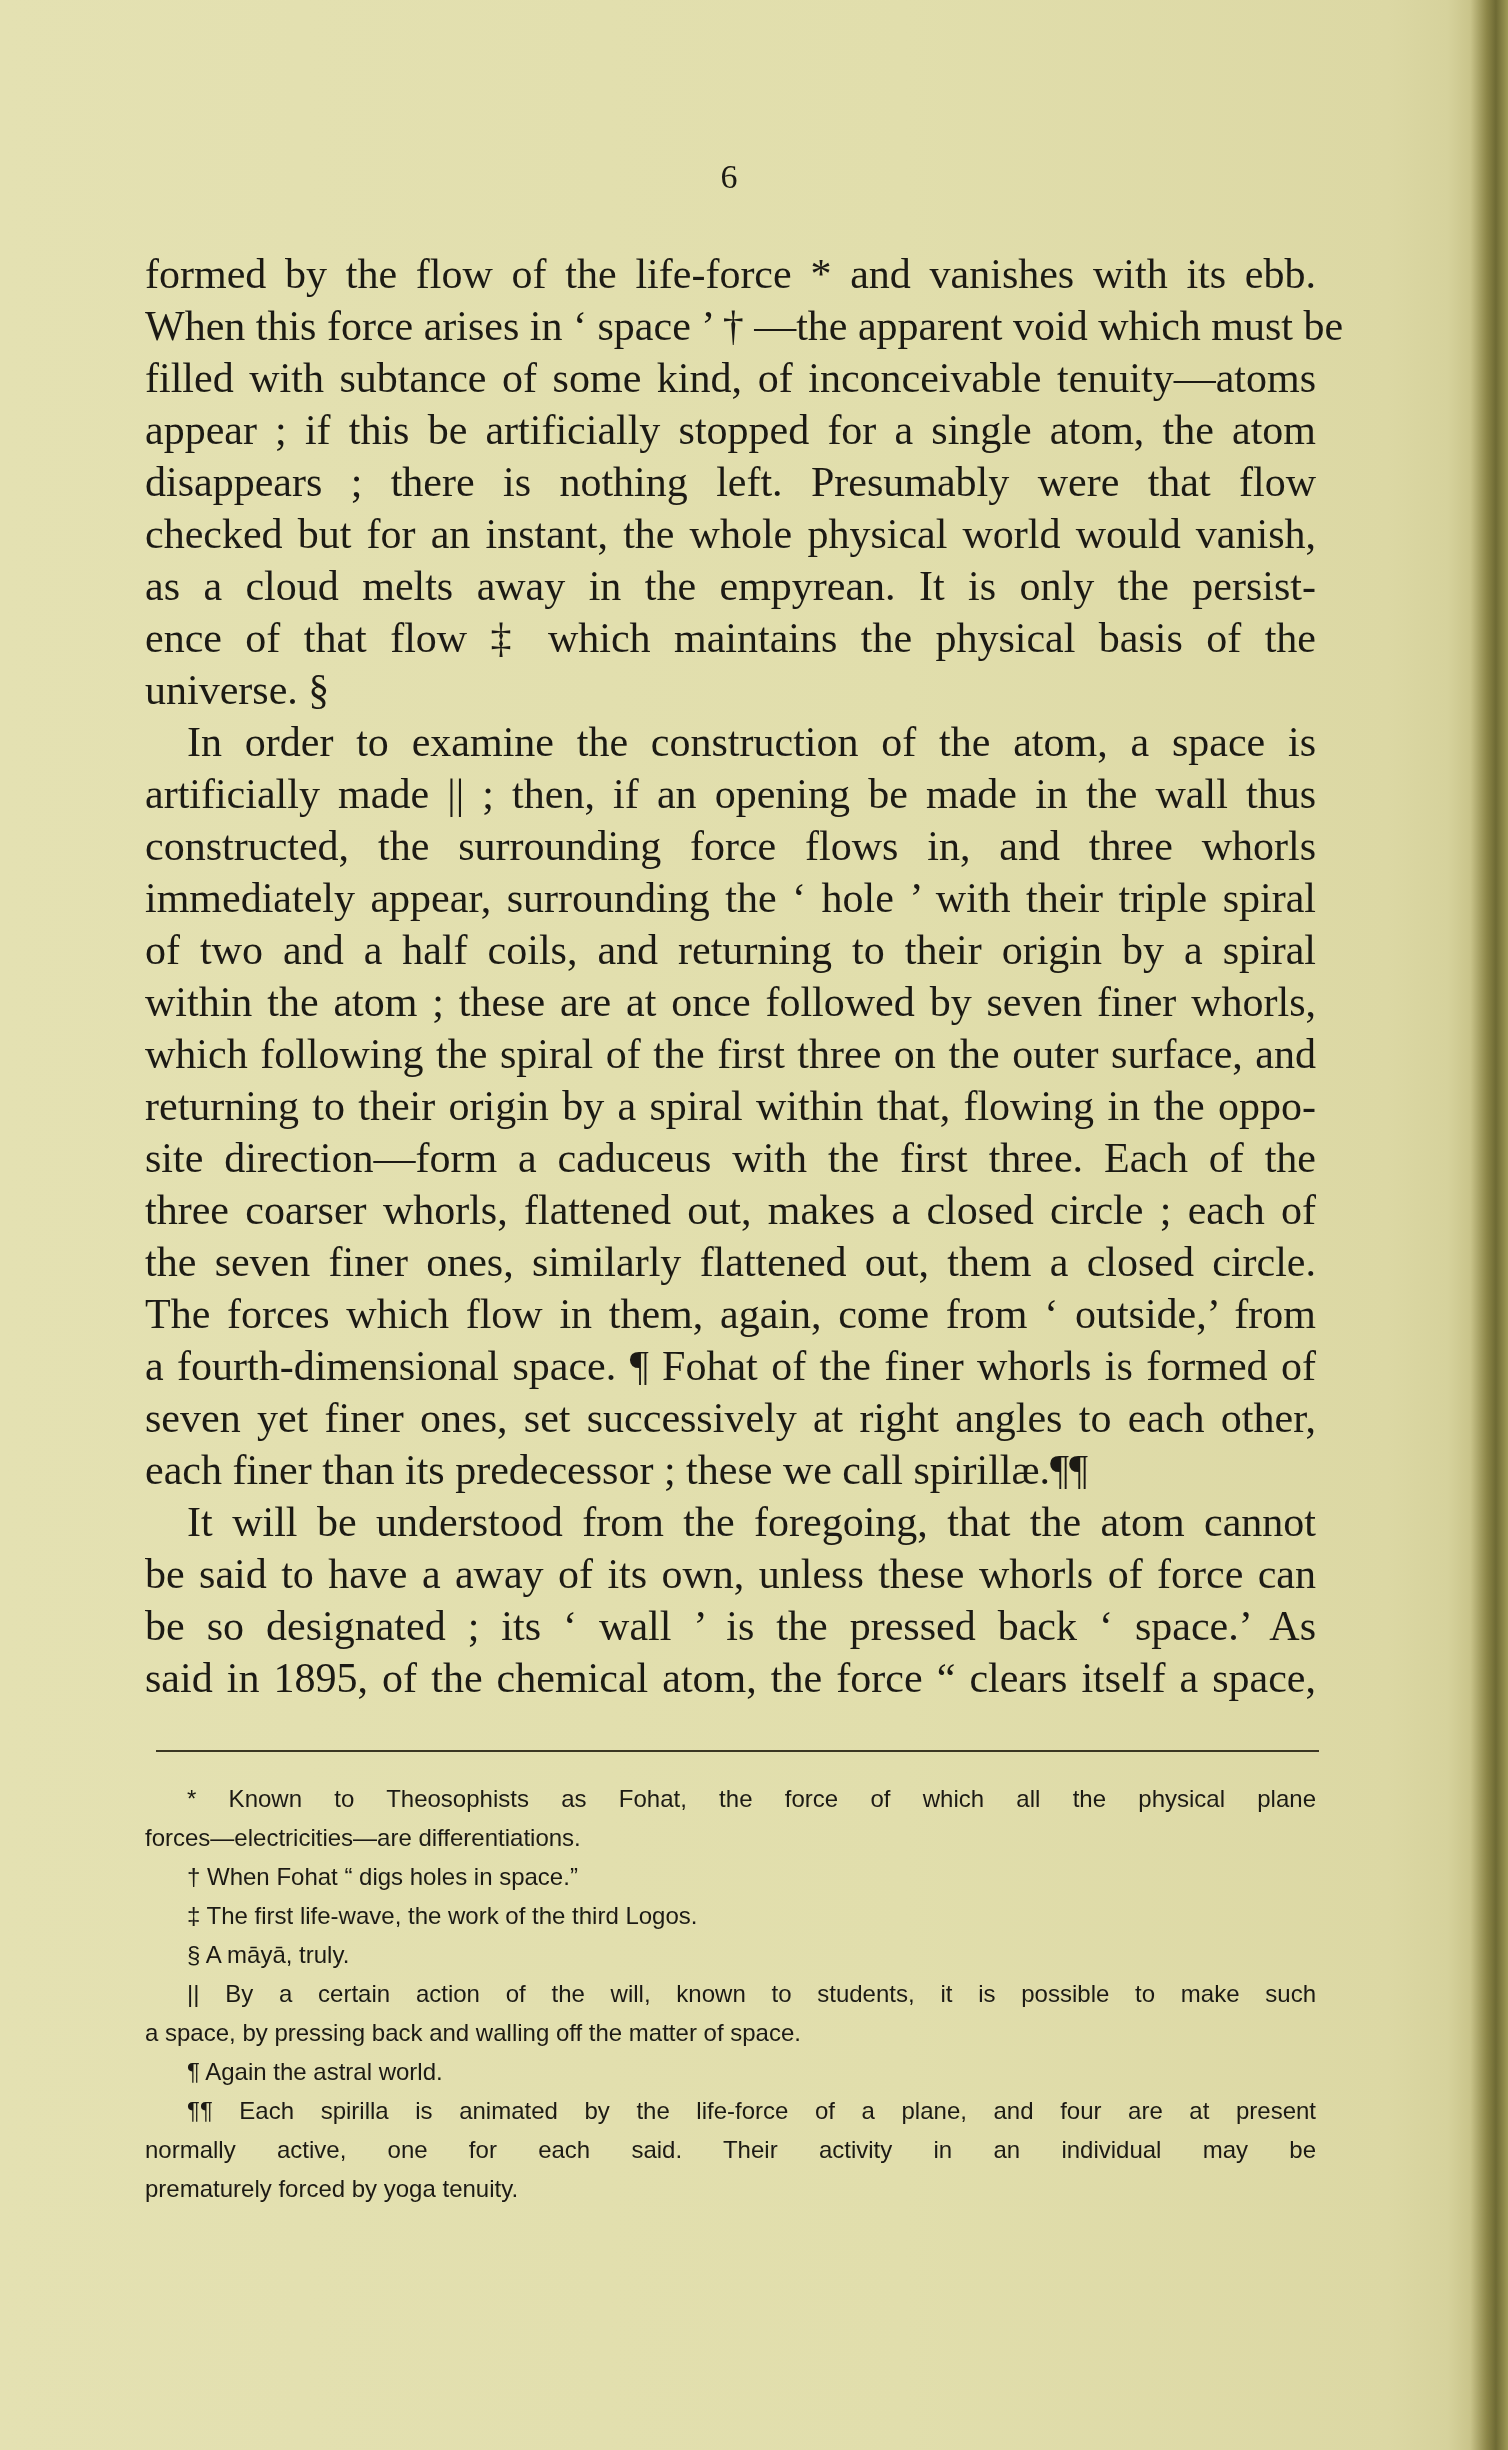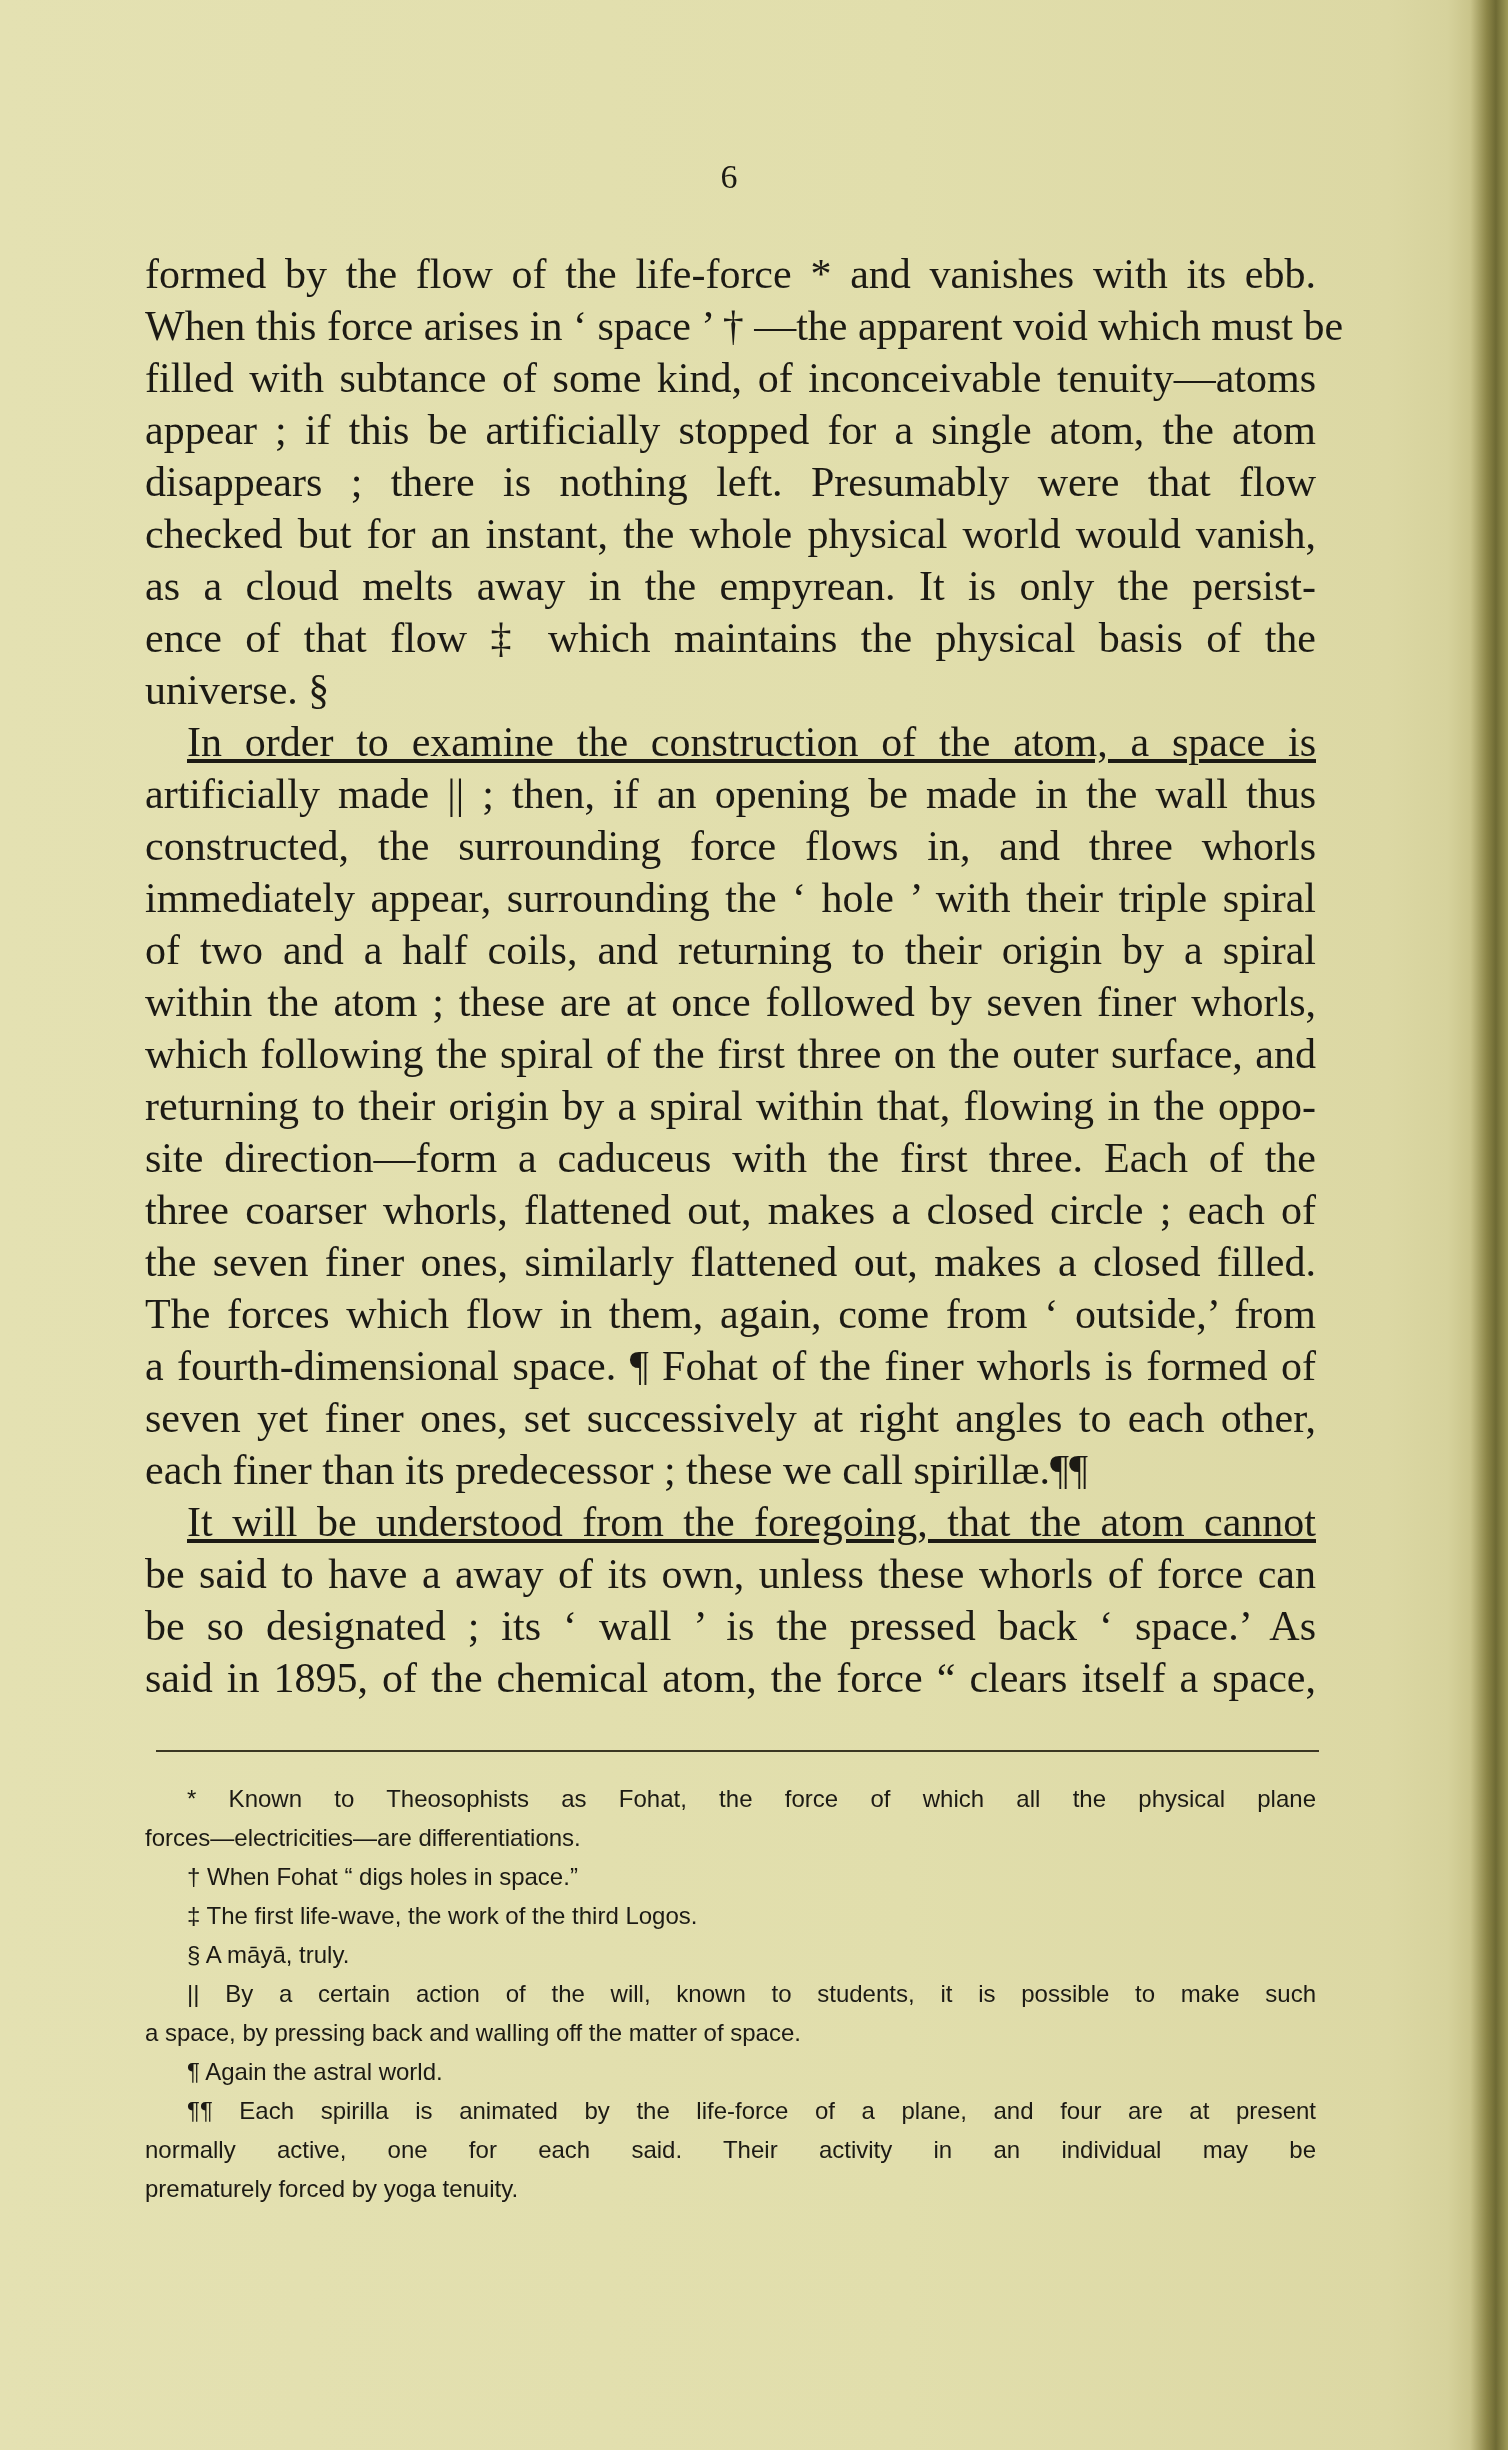--- a/index.html
+++ b/index.html
@@ -17,21 +17,21 @@
   .page-number {
     position: absolute; top: 160px; left: 0; width: 1458px; text-align: center;
     font-size: 34px; line-height: 1;
   }
   .body-text {
     position: absolute; left: 145px; top: 248px; width: 1171px;
     font-size: 42px; line-height: 52px;
   }
   .line { display: block; text-align: justify; text-align-last: justify; white-space: nowrap; height: 52px; }
   .line.last { text-align-last: left; }
-  .line.indent { padding-left: 42px; text-decoration: underline; }
+  .line.indent { padding-left: 42px; }
   .rule {
     position: absolute; left: 156px; top: 1750px; width: 1163px; height: 0;
     border-top: 2.3px solid #3a3622;
   }
   .notes {
     position: absolute; left: 145px; top: 1779px; width: 1171px;
     font-family: "Liberation Sans", sans-serif; font-size: 24px; line-height: 39px;
   }
   .note-line { display: block; white-space: nowrap; height: 39px; text-align: justify; text-align-last: justify; }
   .note-line.last { text-align-last: left; }
@@ -56,21 +56,21 @@
     <span class="line indent">In order to examine the construction of the atom, a space is</span>
     <span class="line">artificially made || ; then, if an opening be made in the wall thus</span>
     <span class="line">constructed, the surrounding force flows in, and three whorls</span>
     <span class="line">immediately appear, surrounding the ‘ hole ’ with their triple spiral</span>
     <span class="line">of two and a half coils, and returning to their origin by a spiral</span>
     <span class="line">within the atom ; these are at once followed by seven finer whorls,</span>
     <span class="line">which following the spiral of the first three on the outer surface, and</span>
     <span class="line">returning to their origin by a spiral within that, flowing in the oppo-</span>
     <span class="line">site direction—form a caduceus with the first three. Each of the</span>
     <span class="line">three coarser whorls, flattened out, makes a closed circle ; each of</span>
-    <span class="line">the seven finer ones, similarly flattened out, makes a closed filled.</span>
+    <span class="line">the seven finer ones, similarly flattened out, them a closed circle.</span>
     <span class="line">The forces which flow in them, again, come from ‘ outside,’ from</span>
     <span class="line">a fourth-dimensional space. ¶ Fohat of the finer whorls is formed of</span>
     <span class="line">seven yet finer ones, set successively at right angles to each other,</span>
     <span class="line last">each finer than its predecessor ; these we call spirillæ.¶¶</span>
     <span class="line indent">It will be understood from the foregoing, that the atom cannot</span>
     <span class="line">be said to have a away of its own, unless these whorls of force can</span>
     <span class="line">be so designated ; its ‘ wall ’ is the pressed back ‘ space.’ As</span>
     <span class="line">said in 1895, of the chemical atom, the force “ clears itself a space,</span>
   </div>
 

